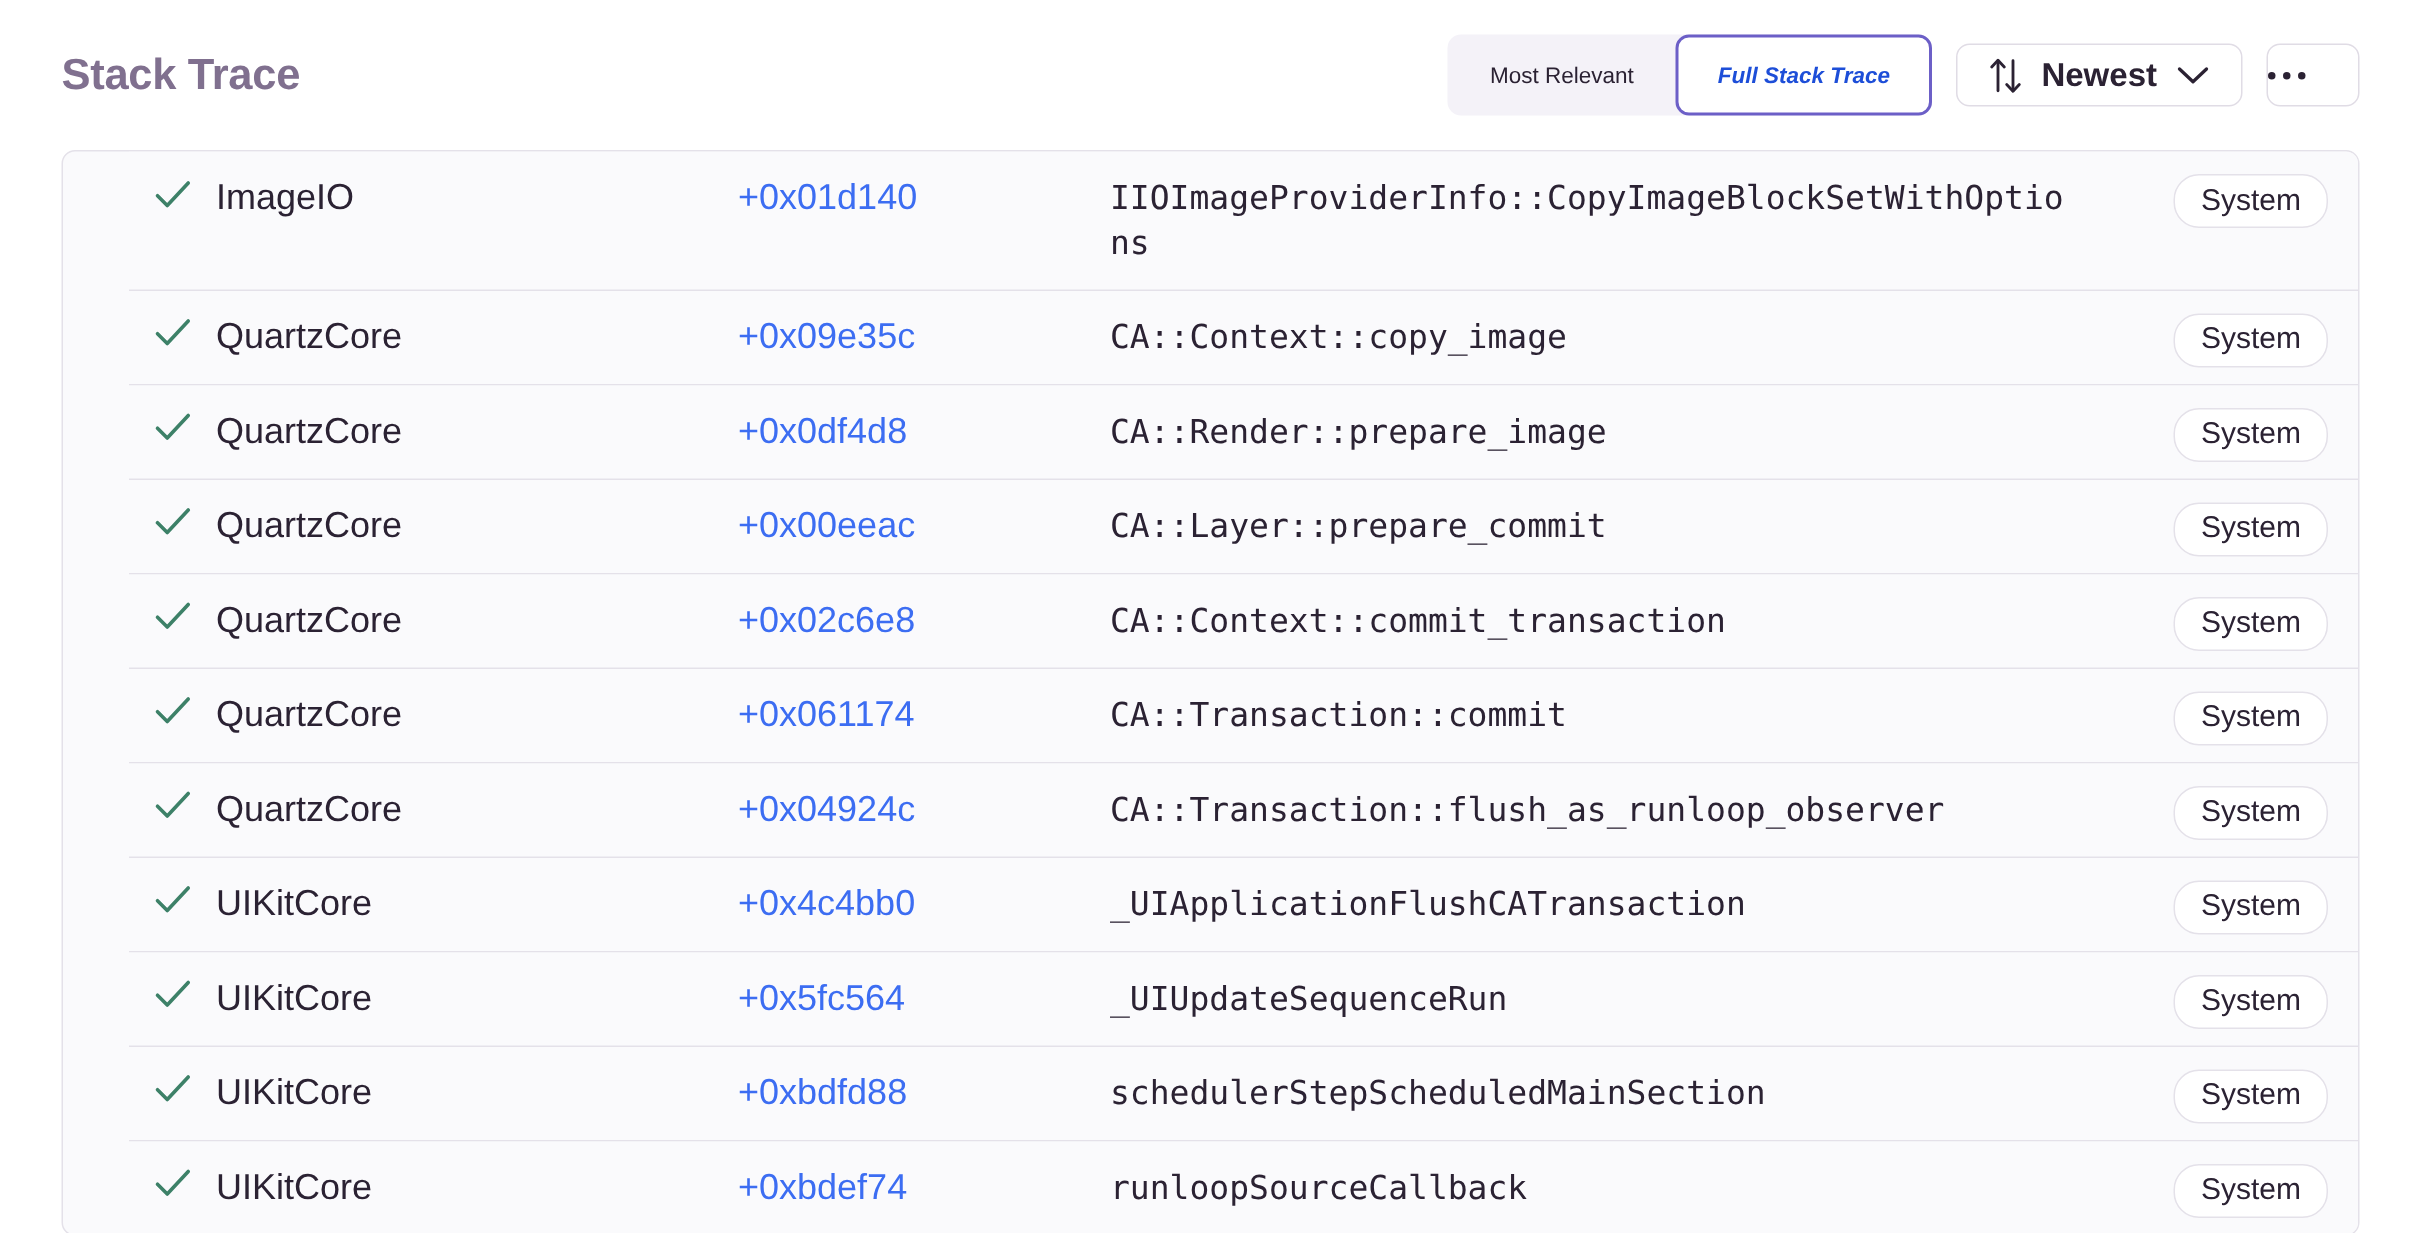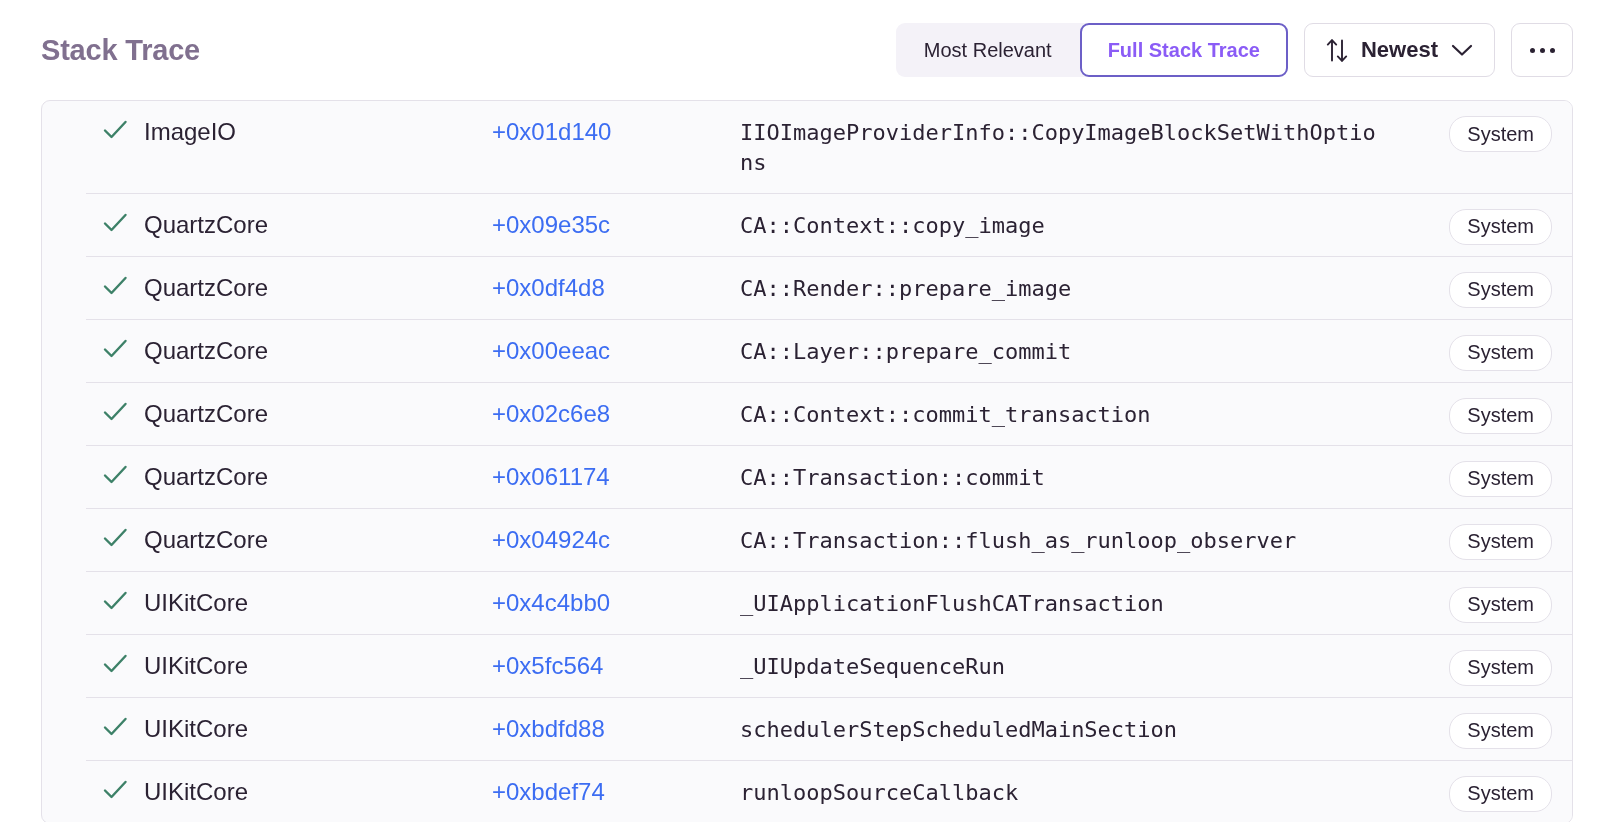--- a/index.html
+++ b/index.html
@@ -59,43 +59,44 @@
     background: #f4f2f8;
     position: relative;
   }
   .seg-btn {
     box-sizing: border-box;
     height: 54px;
     padding: 0 26px;
     display: flex;
     align-items: center;
     justify-content: center;
-    font-size: 20px;
+    font-size: 15px;
     color: #2b2233;
     background: transparent;
     border: 2px solid transparent;
     border-radius: 9px;
     cursor: pointer;
     white-space: nowrap;
     font-family: "Liberation Sans", sans-serif;
   }
   .seg-btn.active {
     background: #ffffff;
     border-color: #6c5fc7;
     font-weight: bold;
-    color: #8b5cf6;
+    color: #1d4ed8;
     z-index: 2;
+    font-style: italic;
   }
 
   .tool-btn {
     box-sizing: border-box;
-    height: 54px;
-    display: flex;
-    align-items: center;
-    justify-content: center;
+    height: 42px;
+    display: flex;
+    align-items: center;
+    justify-content: flex-start;
     gap: 12px;
     padding: 0 20px;
     border: 1.5px solid #e0dce5;
     border-radius: 9px;
     background: #ffffff;
     font-size: 22px;
     font-weight: bold;
     color: #2b2233;
     cursor: pointer;
     white-space: nowrap;

